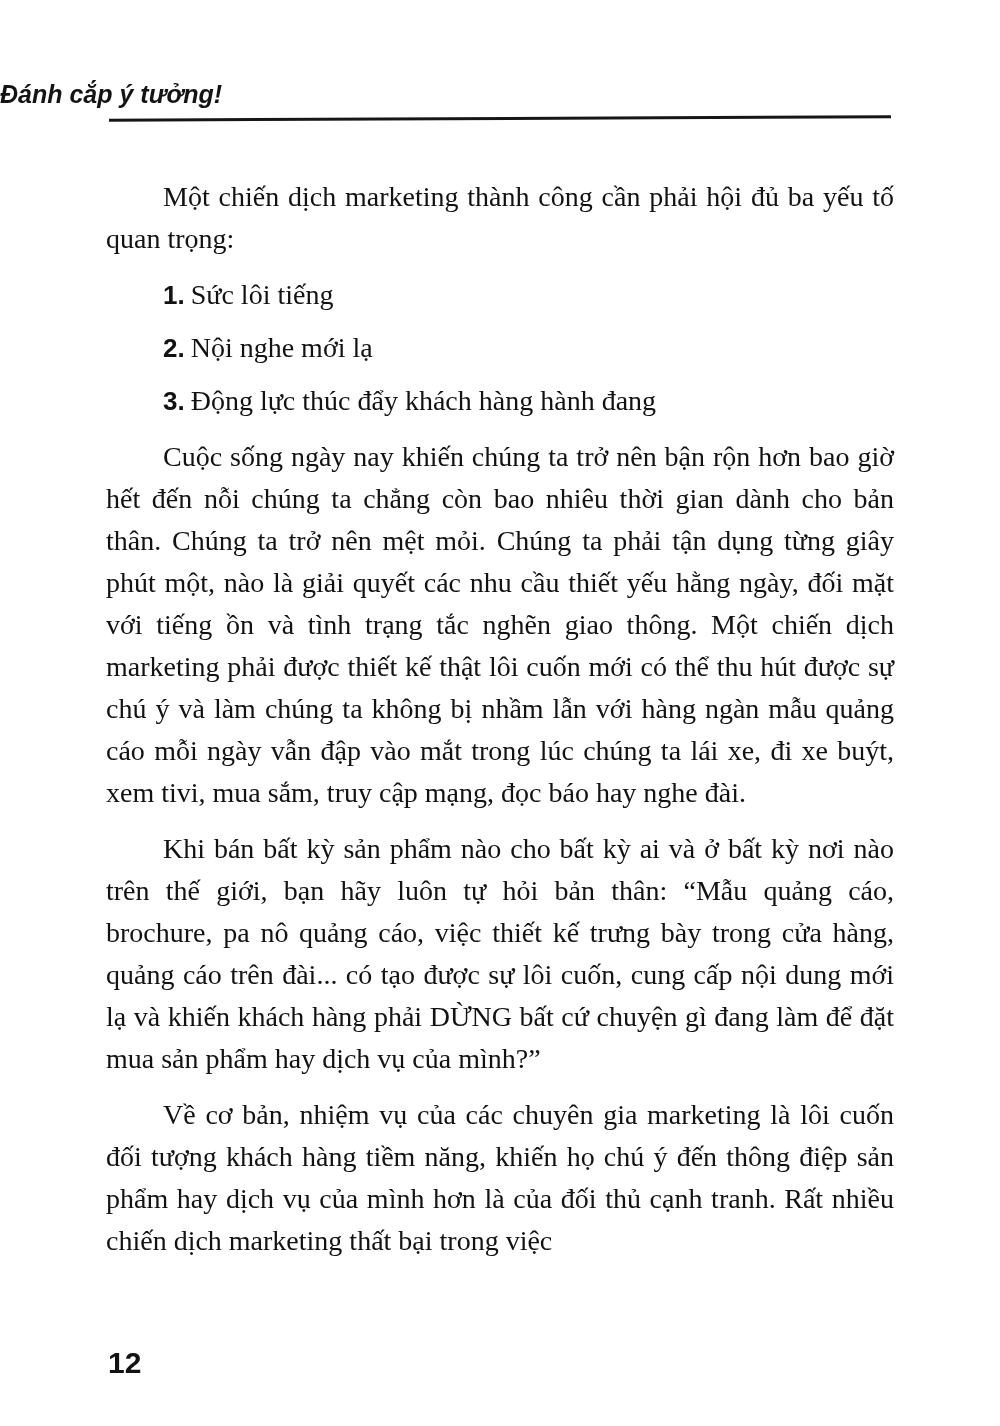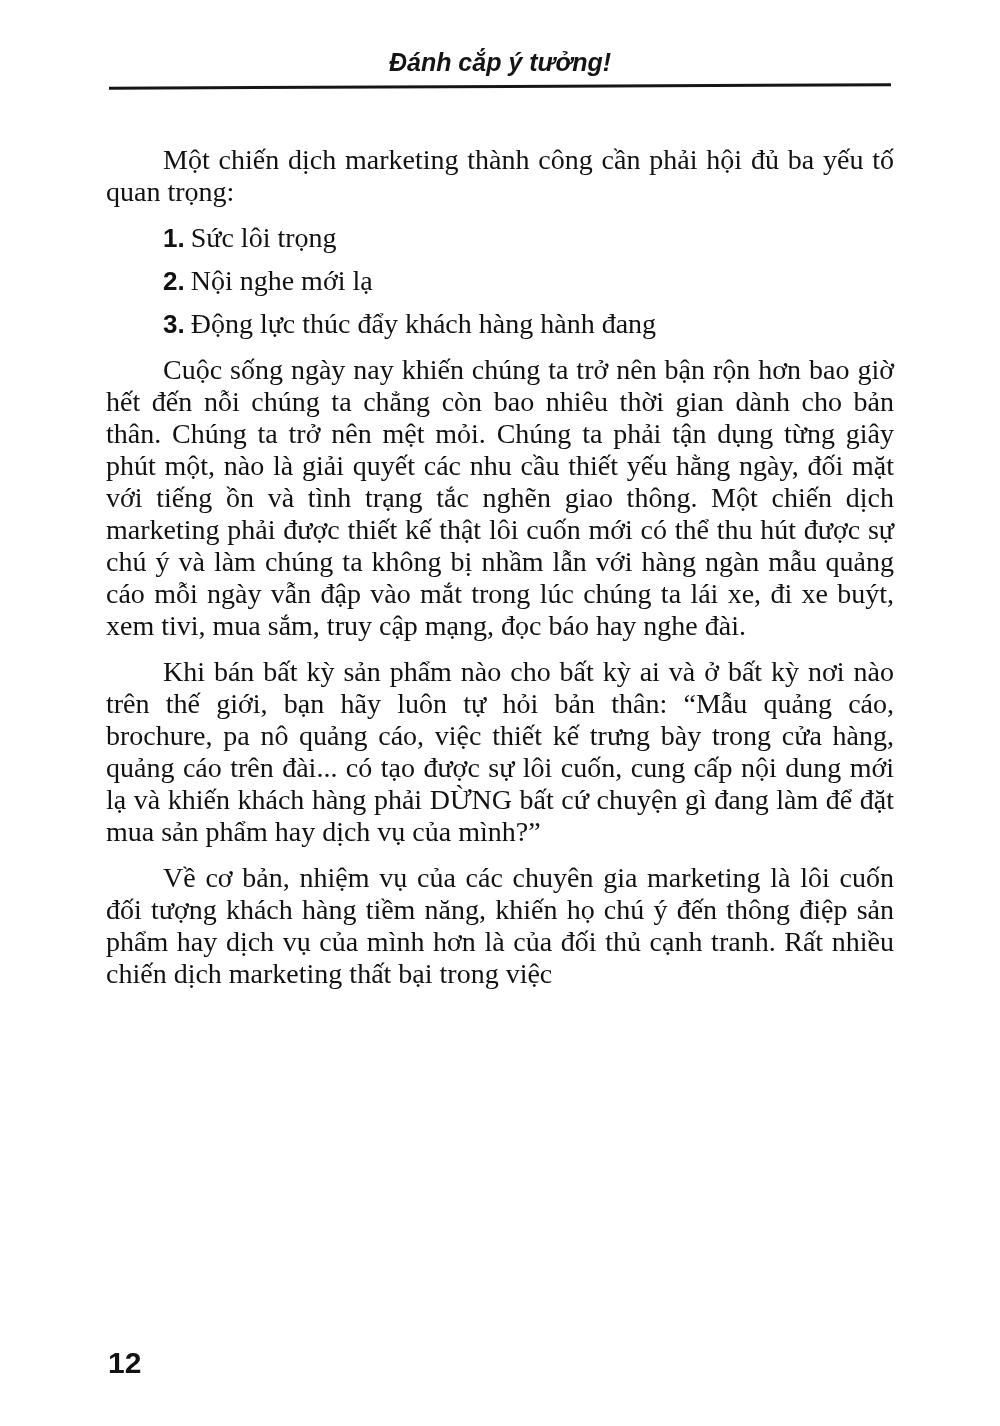--- a/index.html
+++ b/index.html
@@ -10,39 +10,38 @@
   .page {
     position: relative;
     width: 1000px;
     height: 1426px;
     background: #ffffff;
     color: #121212;
     overflow: hidden;
     font-family: "Liberation Serif", "DejaVu Serif", serif;
   }
   .running-head {
-    padding-top: 48px;
-    text-align: center;
+    padding-top: 80px;
     font-family: "Liberation Sans", "DejaVu Sans", sans-serif;
     font-weight: bold;
     font-style: italic;
     font-size: 25px;
     letter-spacing: 0px;
     color: #141414;
   }
   .rule {
     width: 782px;
     margin: 8px auto 0 auto;
     border-top: 3px solid #161616;
     transform: rotate(-0.25deg);
   }
   .body-text {
     padding: 0 106px;
     font-size: 28px;
-    line-height: 32px;
+    line-height: 42px;
     text-align: justify;
   }
   .para {
     margin: 14px 0;
   }
   .para.indent {
     text-indent: 57px;
   }
   .para.first {
     margin-top: 56px;
@@ -79,21 +78,21 @@
   <div class="running-head">Đánh cắp ý tưởng!</div>
 
   <div class="rule"></div>
 
   <div class="body-text">
 
     <p class="para indent first">Một chiến dịch marketing thành công cần phải hội đủ ba yếu tố quan trọng:</p>
 
     <div class="list">
       <div class="list-item">
-        <span class="list-num">1.</span><span>Sức lôi trọng</span>
+        <span class="list-num">1.</span><span>Sức lôi tiếng</span>
       </div>
       <div class="list-item">
         <span class="list-num">2.</span><span>Nội nghe mới lạ</span>
       </div>
       <div class="list-item">
         <span class="list-num">3.</span><span>Động lực thúc đẩy khách hàng hành đang</span>
       </div>
     </div>
 
     <p class="para indent">Cuộc sống ngày nay khiến chúng ta trở nên bận rộn hơn bao giờ hết đến nỗi chúng ta chẳng còn bao nhiêu thời gian dành cho bản thân. Chúng ta trở nên mệt mỏi. Chúng ta phải tận dụng từng giây phút một, nào là giải quyết các nhu cầu thiết yếu hằng ngày, đối mặt với tiếng ồn và tình trạng tắc nghẽn giao thông. Một chiến dịch marketing phải được thiết kế thật lôi cuốn mới có thể thu hút được sự chú ý và làm chúng ta không bị nhầm lẫn với hàng ngàn mẫu quảng cáo mỗi ngày vẫn đập vào mắt trong lúc chúng ta lái xe, đi xe buýt, xem tivi, mua sắm, truy cập mạng, đọc báo hay nghe đài.</p>

